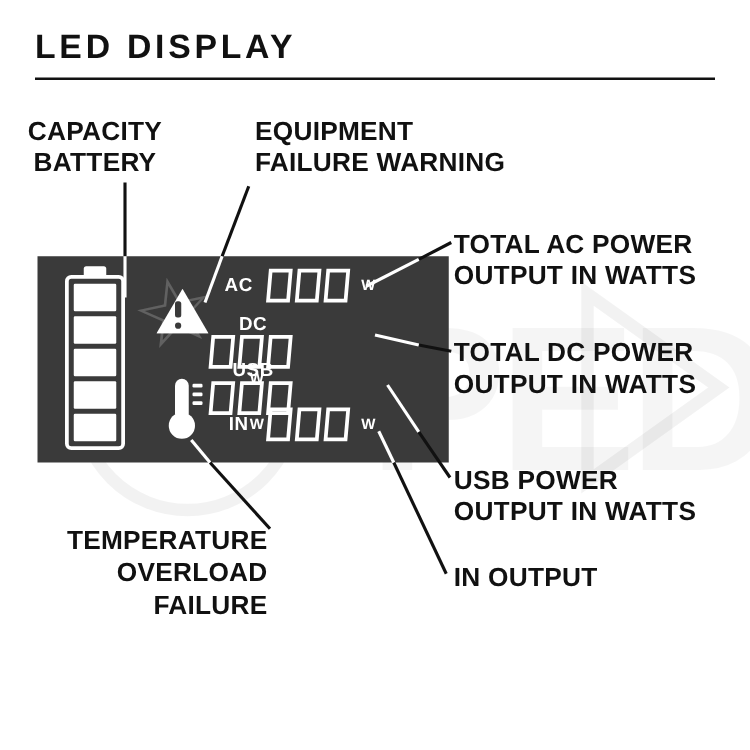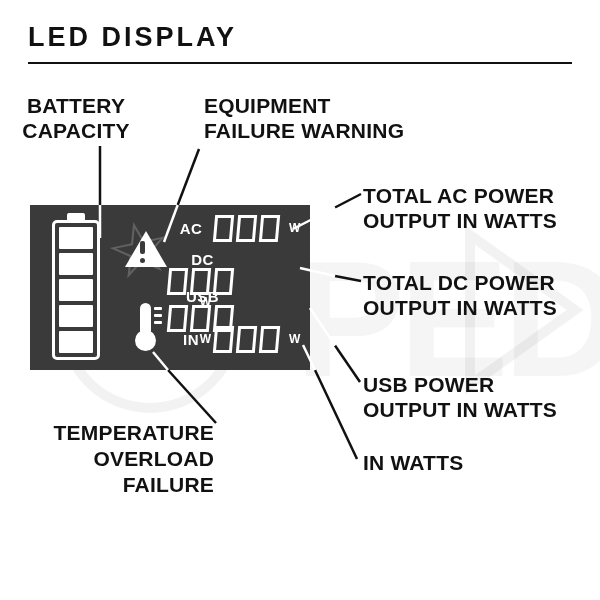--- a/index.html
+++ b/index.html
@@ -18,21 +18,21 @@
   .lbl{position:absolute;z-index:3;color:#111;font-weight:700;font-size:21px;line-height:25px;letter-spacing:0.2px;}
   .lbl-battery{left:6px;top:93px;width:140px;text-align:center;}
   .lbl-equipment{left:204px;top:93px;width:260px;}
   .lbl-ac{left:363px;top:183px;width:230px;}
   .lbl-dc{left:363px;top:270px;width:230px;}
   .lbl-usb{left:363px;top:372px;width:230px;}
   .lbl-charging{left:363px;top:450px;width:230px;}
   .lbl-temp{left:18px;top:420px;width:196px;text-align:right;line-height:26px;}
 
   
-  .panel{position:absolute;left:30px;top:205px;width:280px;height:165px;background:#3a3a3a;z-index:1;}
+  .panel{position:absolute;left:30px;top:205px;width:329px;height:165px;background:#3a3a3a;z-index:1;}
   .panel-star{position:absolute;left:76px;top:0px;font-size:74px;line-height:90px;color:rgba(255,255,255,0.20);transform:rotate(-12deg);}
 
   .battery{position:absolute;left:22px;top:8px;width:48px;height:147px;}
   .battery-cap{width:18px;height:7px;background:#fff;margin:0 auto;border-radius:2px 2px 0 0;}
   .battery-body{box-sizing:border-box;height:140px;border:3px solid #fff;border-radius:5px;padding:4px;display:flex;flex-direction:column;gap:4px;}
   .battery-seg{flex:1;background:#fff;border-radius:1px;}
 
   .tri{position:absolute;left:95px;top:26px;width:42px;height:36px;background:#fff;clip-path:polygon(50% 0%,100% 100%,0% 100%);}
   .tri-bar{position:absolute;left:18.5px;top:11px;width:5px;height:13px;background:#3a3a3a;border-radius:2px;}
   .tri-dot{position:absolute;left:18.5px;top:27px;width:5px;height:5px;background:#3a3a3a;border-radius:50%;}
@@ -66,22 +66,22 @@
     <svg width="600" height="600" viewBox="0 0 600 600">
       <circle class="wm-stroke" cx="150" cy="322" r="86" stroke-width="10"></circle>
       <path class="wm-stroke" d="M470,235 L575,310 L470,385 Z" stroke-width="10"></path>
     </svg>
   </div>
 
   <div class="title">LED DISPLAY</div>
   <div class="rule"></div>
 
   <div class="lbl lbl-battery">
+    <div>CAPACITY</div>
     <div>BATTERY</div>
-    <div>CAPACITY</div>
   </div>
 
   <div class="lbl lbl-equipment">
     <div>EQUIPMENT</div>
     <div>FAILURE WARNING</div>
   </div>
 
   <div class="lbl lbl-ac">
     <div>TOTAL AC POWER</div>
     <div>OUTPUT IN WATTS</div>
@@ -91,21 +91,21 @@
     <div>TOTAL DC POWER</div>
     <div>OUTPUT IN WATTS</div>
   </div>
 
   <div class="lbl lbl-usb">
     <div>USB POWER</div>
     <div>OUTPUT IN WATTS</div>
   </div>
 
   <div class="lbl lbl-charging">
-    <div>IN WATTS</div>
+    <div>IN OUTPUT</div>
   </div>
 
   <div class="lbl lbl-temp">
     <div>TEMPERATURE</div>
     <div>OVERLOAD</div>
     <div>FAILURE</div>
   </div>
 
   <div class="panel">
     <div class="panel-star">☆</div>

